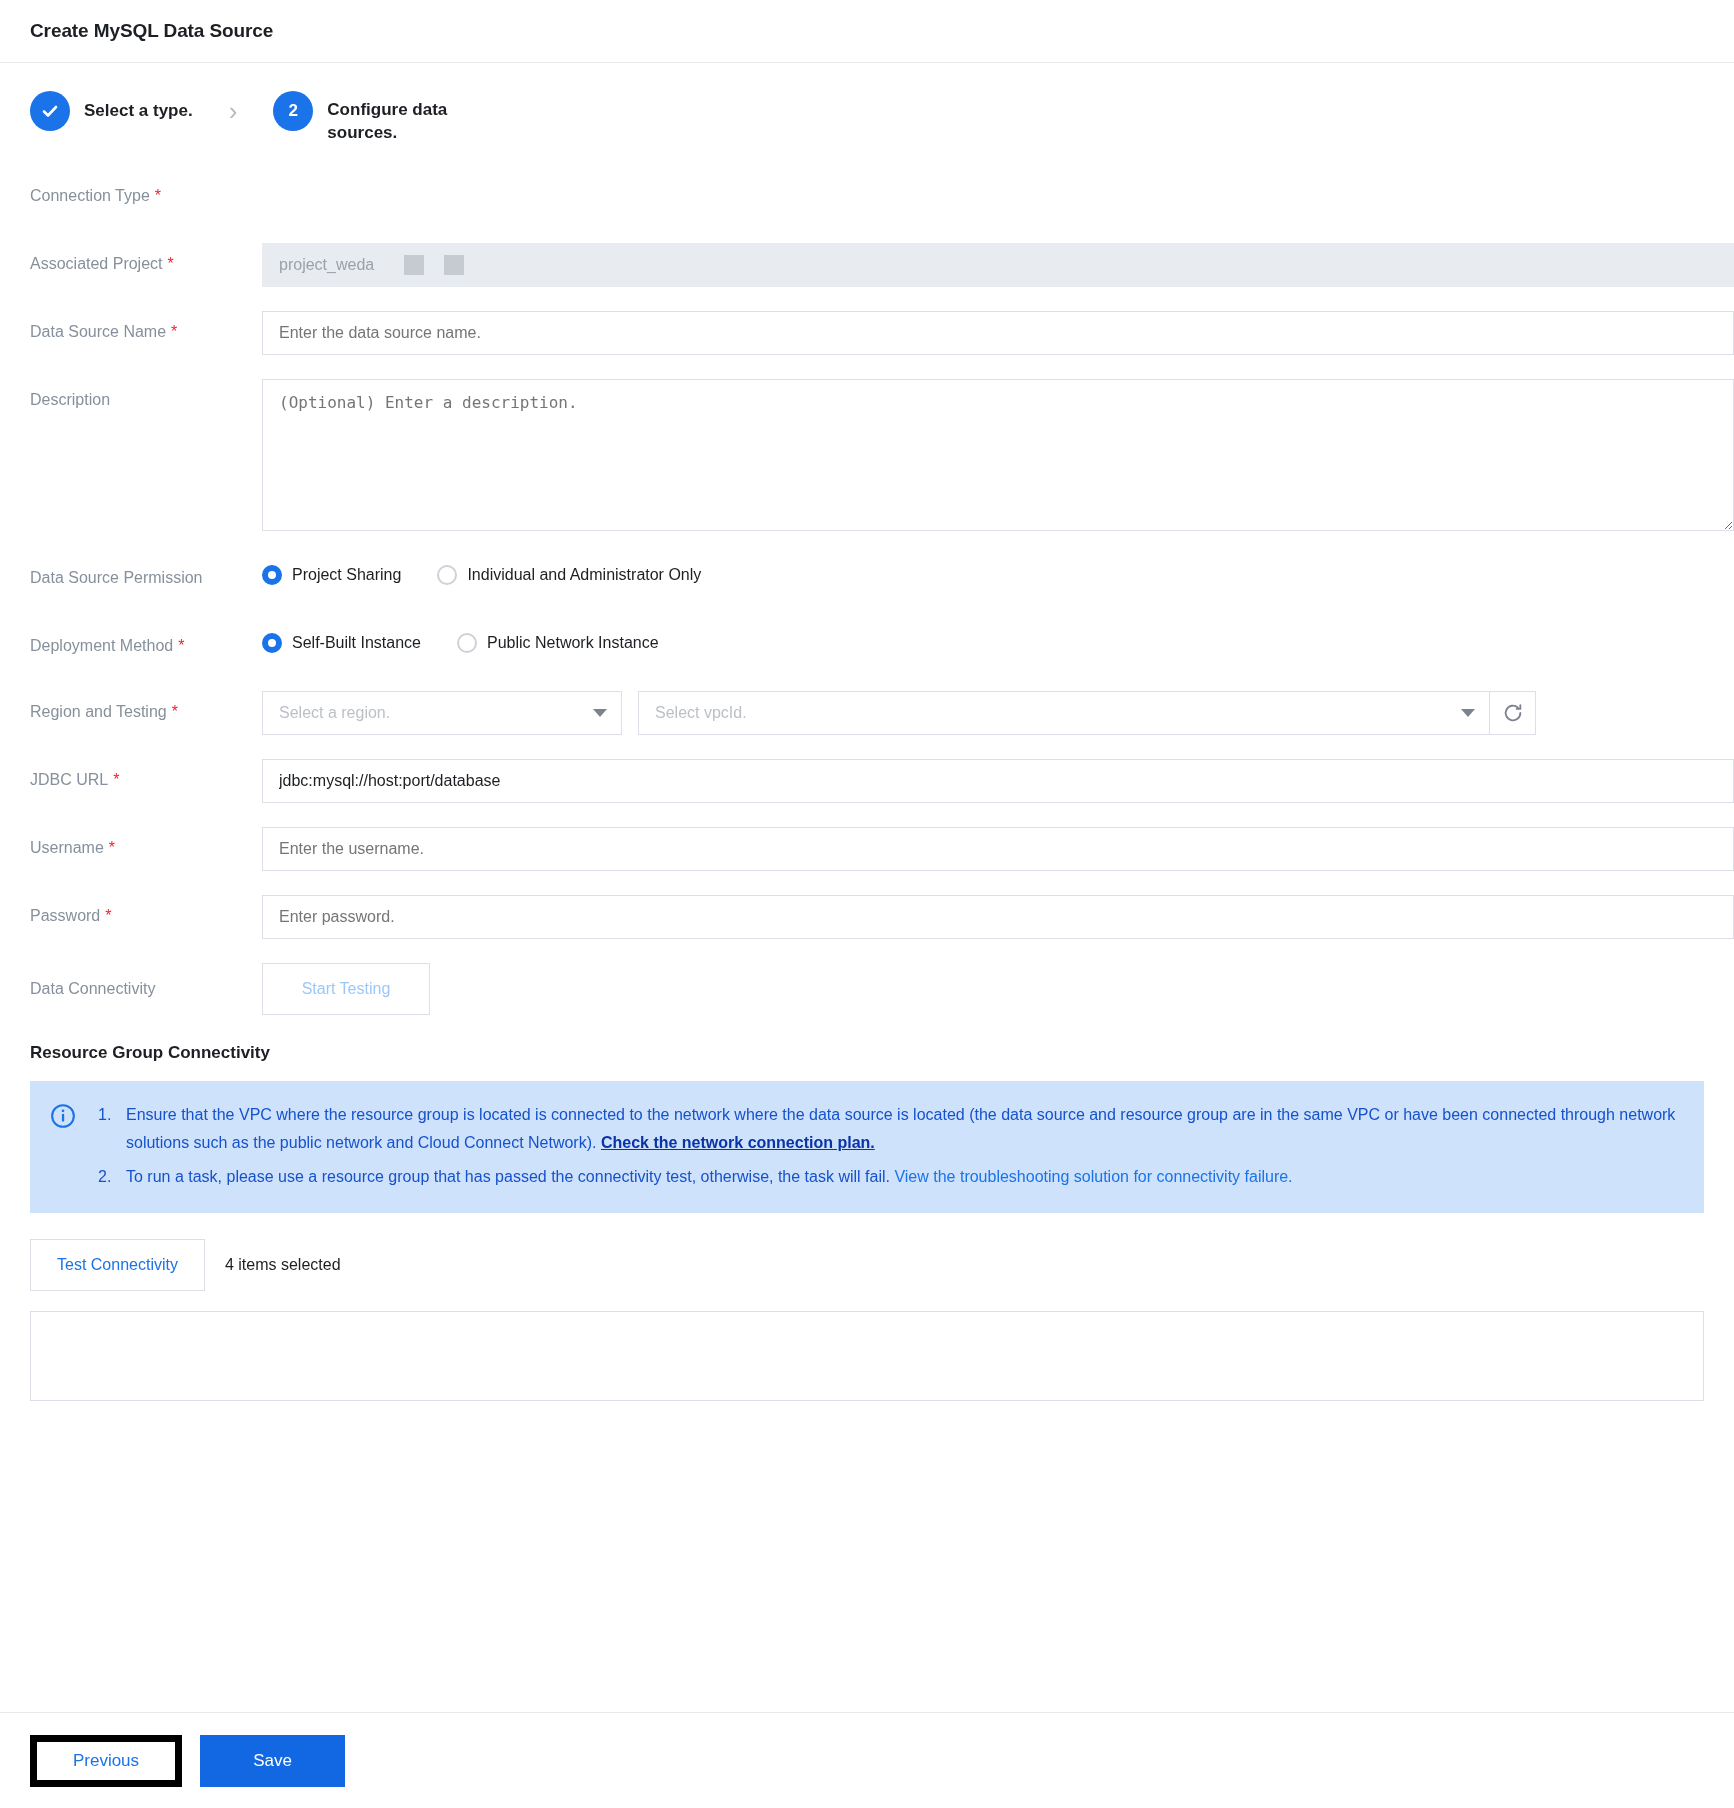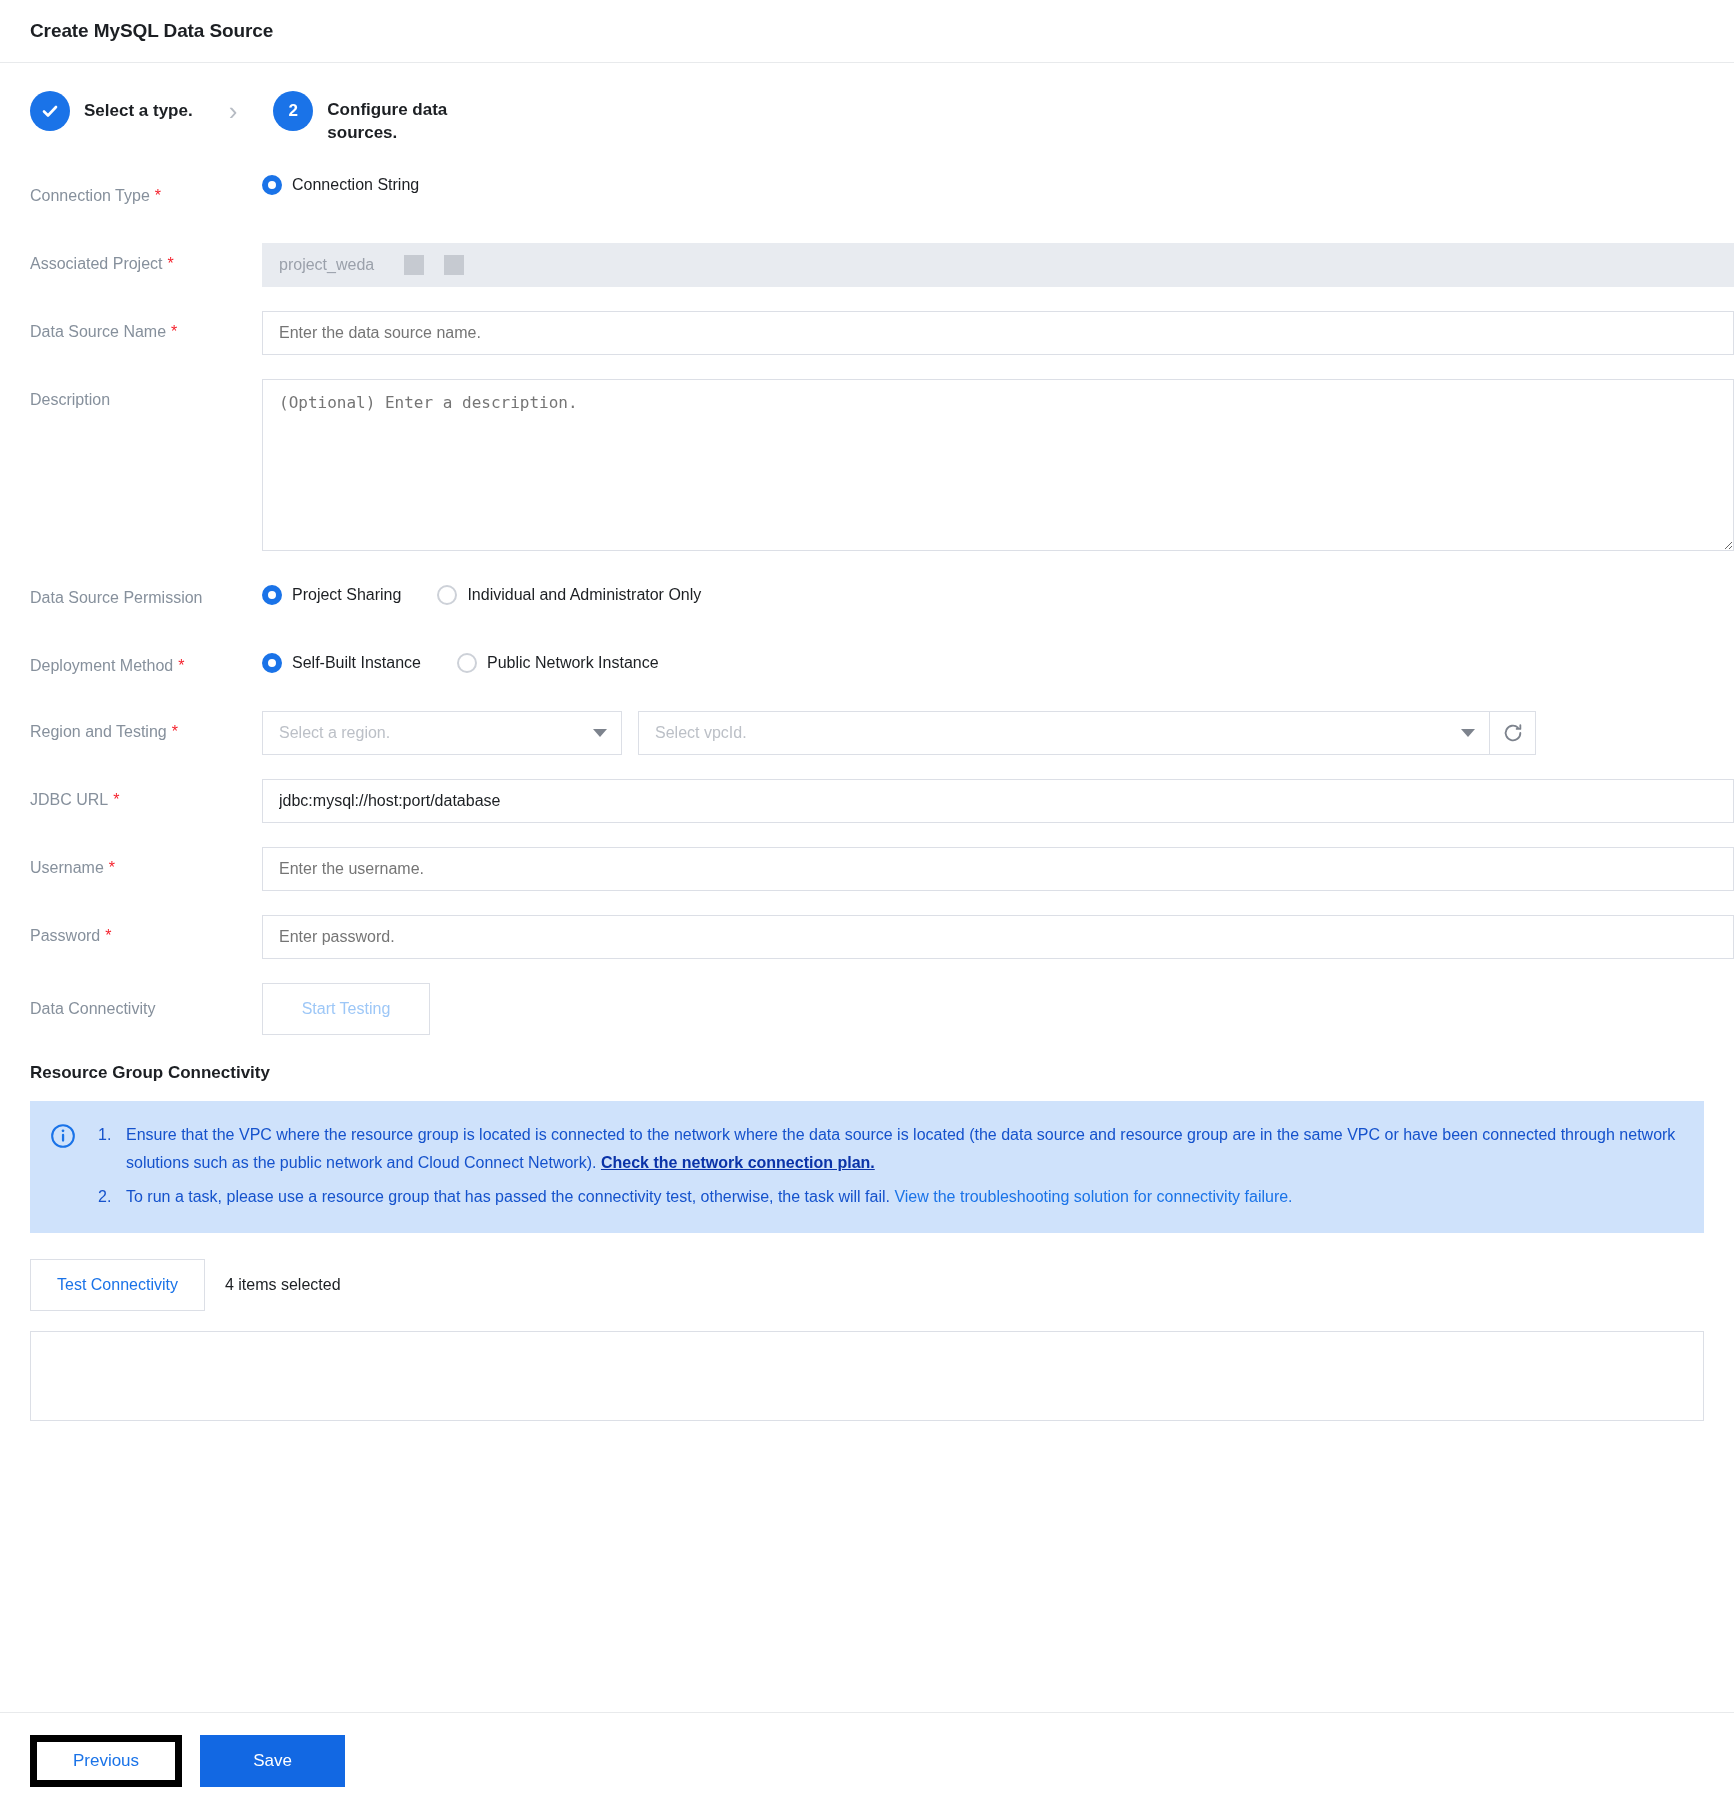--- a/index.html
+++ b/index.html
@@ -92,21 +92,21 @@
   }
   .inp.ph { color: #bcc0c7; }
   .inp.disabled {
     background: #e8ebf0;
     border-color: #e8ebf0;
     color: #9ba1ab;
     position: relative;
     overflow: hidden;
   }
   .txta {
-    height: 172px;
+    height: 152px;
     border: 1px solid #dcdfe6;
     background: #fff;
     padding: 13px 16px;
     font-size: 16px;
     color: #bcc0c7;
     width: 100%;
   }
   .full { width: 1474px; }
 
   
@@ -275,28 +275,20 @@
     <div class="step-circle">2</div>
     <div class="step-label wrap">Configure data sources.</div>
   </div>
 </div>
 
 <div class="form">
 
   <div class="frow">
     <div class="flabel">
       <span>Connection Type</span><span class="req">*</span>
-    </div>
-    <div class="fctrl">
-      <div class="radio-group" style="padding-top:0">
-        <label class="radio">
-          <span class="rdot on"></span>
-          <span class="rlabel">Connection String</span>
-        </label>
-      </div>
     </div>
   </div>
 
   <div class="frow">
     <div class="flabel">
       <span>Associated Project</span><span class="req">*</span>
     </div>
     <div class="fctrl">
       <div class="inp disabled" style="width:1474px;">
         <span class="proj-text">project_weda</span>

